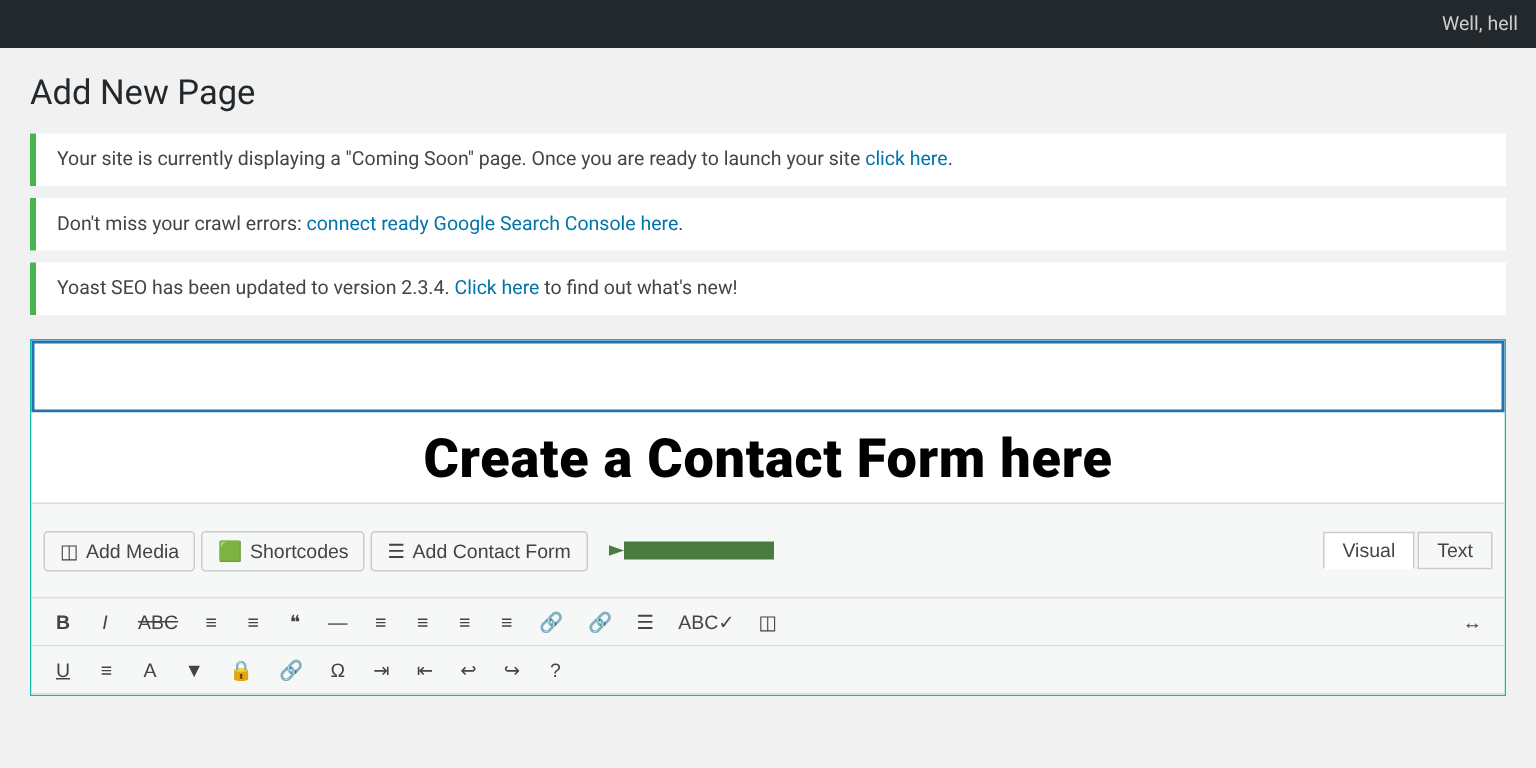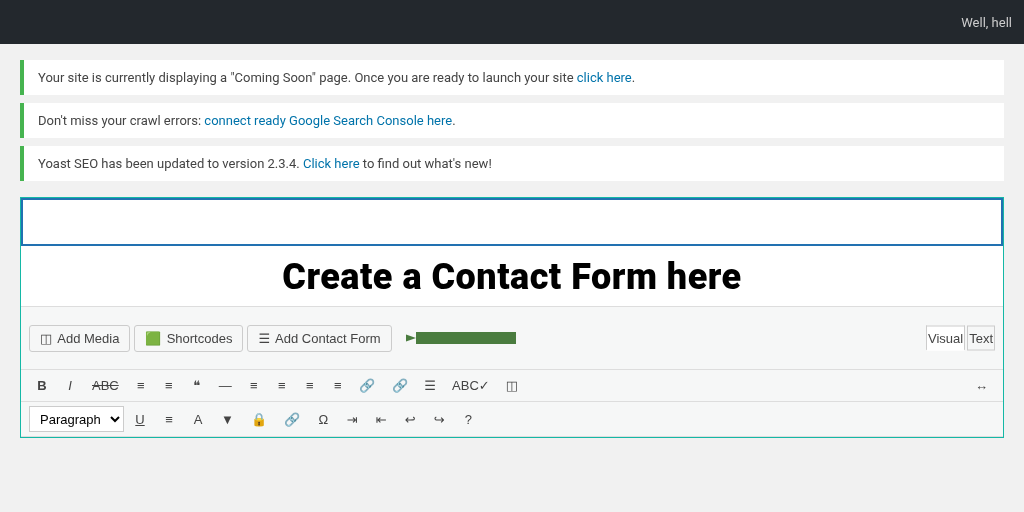--- a/index.html
+++ b/index.html
@@ -10,21 +10,21 @@
       color: #23282d;
       min-height: 512px;
       overflow: hidden;
     }
     .top-bar {
       background: #23282d;
       color: #ccc;
       font-size: 13px;
       padding: 4px 12px;
       text-align: right;
-      height: 44px;
+      height: 32px;
       display: flex;
       align-items: center;
       justify-content: flex-end;
     }
     .main-content {
       padding: 16px 20px;
       background: #f1f1f1;
     }
     .page-title {
       font-size: 23px;
@@ -107,21 +107,21 @@
     }
     .visual-text-tabs {
       position: absolute;
       right: 8px;
       top: 50%;
       transform: translateY(-50%);
       display: flex;
       gap: 2px;
     }
     .tab-btn {
-      padding: 4px 1px;
+      padding: 4px 12px;
       background: #f6f7f7;
       border: 1px solid #ccc;
       cursor: pointer;
       font-size: 13px;
       color: #444;
     }
     .tab-btn.active {
       background: #fff;
       border-bottom-color: #fff;
     }
@@ -172,20 +172,21 @@
     }
   </style>
 </head>
 <body>
 
 <div class="top-bar">
   <span>Well, hell</span>
 </div>
 
 <div class="main-content">
+  <h1 class="page-title">Add New Page</h1>
 
   <div class="notice">
     <span>Your site is currently displaying a "Coming Soon" page. Once you are ready to launch your site </span><a href="#">click here</a><span>.</span>
   </div>
 
   <div class="notice">
     <span>Don't miss your crawl errors: </span><a href="#">connect ready Google Search Console here</a><span>.</span>
   </div>
 
   <div class="notice">
@@ -247,23 +248,20 @@
       <button class="fmt-btn">≡</button>
       <button class="fmt-btn">🔗</button>
       <button class="fmt-btn">🔗</button>
       <button class="fmt-btn">☰</button>
       <button class="fmt-btn">ABC✓</button>
       <button class="fmt-btn">◫</button>
       <button class="fmt-btn fullscreen-btn">↔</button>
     </div>
 
     <div class="paragraph-row">
-      <select class="para-select">
-        <option>Paragraph</option>
-      </select>
       <button class="fmt-btn">
           <u>U</u>
         </button>
       <button class="fmt-btn">≡</button>
       <button class="fmt-btn">A</button>
       <button class="fmt-btn">▼</button>
       <button class="fmt-btn">🔒</button>
       <button class="fmt-btn">🔗</button>
       <button class="fmt-btn">Ω</button>
       <button class="fmt-btn">⇥</button>

